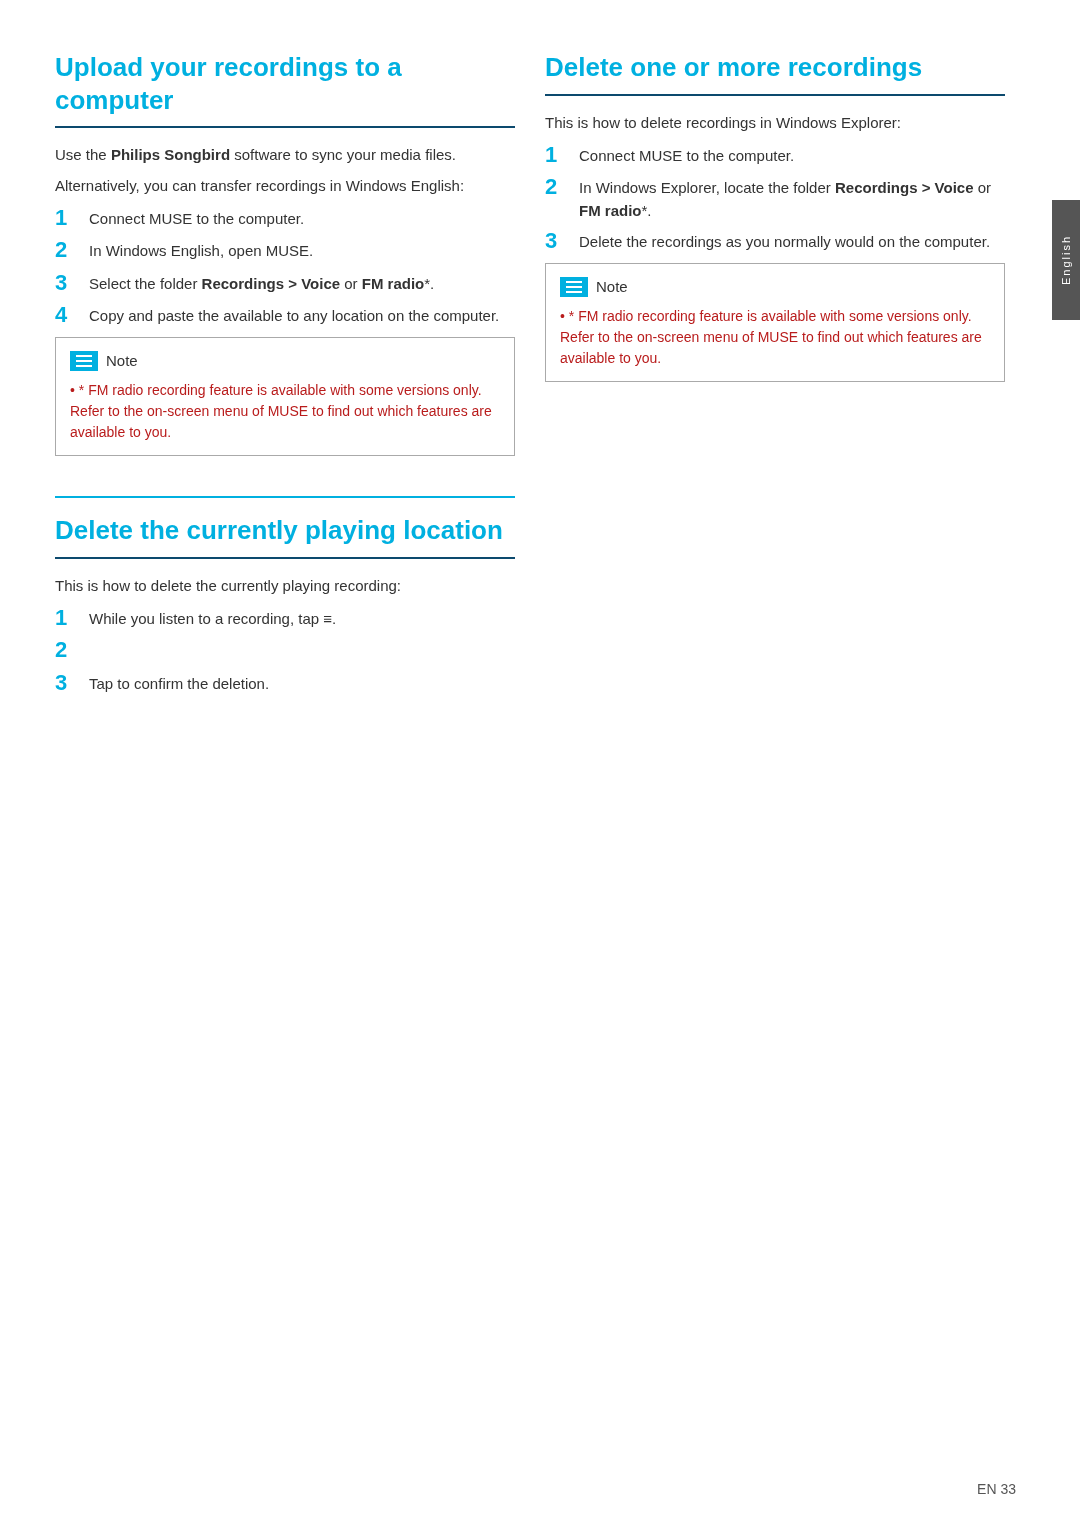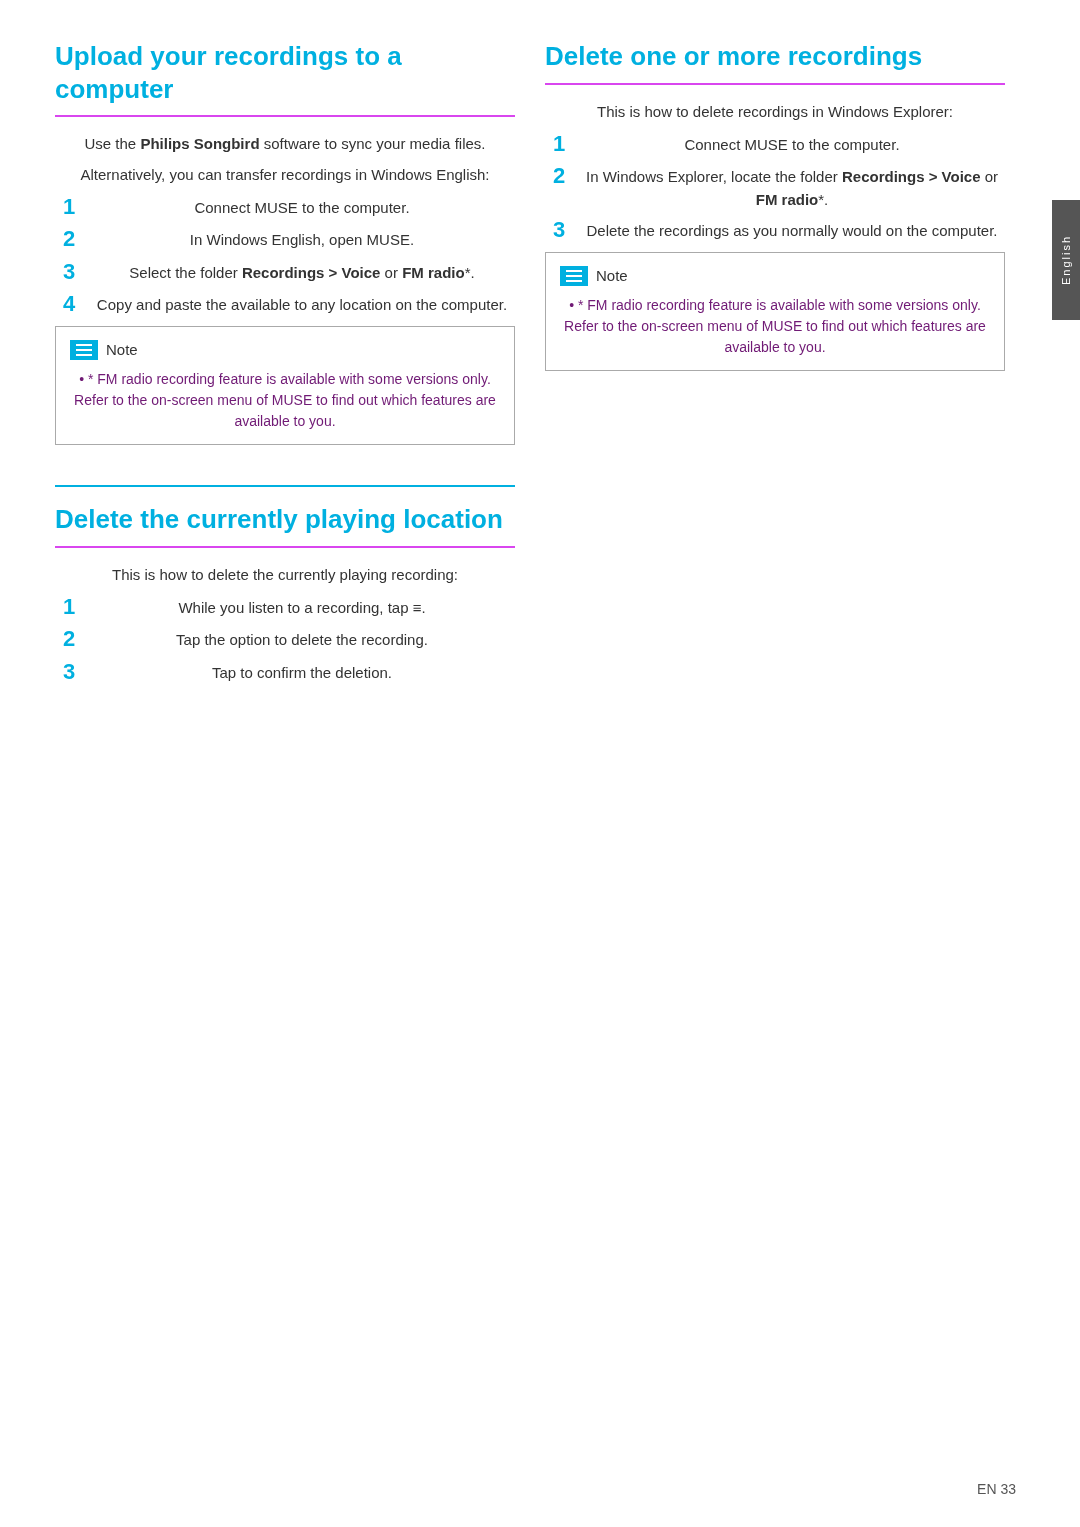--- a/index.html
+++ b/index.html
@@ -68,29 +68,29 @@
     .section {
       margin-bottom: 40px;
     }
 
     .section-title {
       font-size: 26px;
       font-weight: bold;
       color: #00b0e0;
       line-height: 1.25;
       padding-bottom: 10px;
-      border-bottom: 2px solid #d946ef;
+      border-bottom: 2px solid #0c4a6e;
       margin-bottom: 16px;
+      margin-top: 11px;
     }
 
     .section-body {
       font-size: 15px;
       line-height: 1.5;
       color: #333333;
-      text-align: center;
     }
 
     .section-body p {
       margin-bottom: 8px;
     }
 
     
     .num-list {
       list-style: none;
       padding: 0;
@@ -162,21 +162,21 @@
 
     .note-label {
       font-size: 15px;
       font-weight: normal;
       color: #333333;
     }
 
     .note-content {
       font-size: 14px;
       line-height: 1.5;
-      color: #701a75;
+      color: #b91c1c;
     }
 
     .note-content ul {
       list-style: none;
       padding-left: 0;
     }
 
     .note-content ul li::before {
       content: "• ";
     }
@@ -261,21 +261,20 @@
         <div class="section-title">Delete the currently playing location</div>
         <div class="section-body">
           <p>This is how to delete the currently playing recording:</p>
           <ol class="num-list">
             <li>
               <span class="num">1</span>
               <span class="text">While you listen to a recording, tap ≡.</span>
             </li>
             <li>
               <span class="num">2</span>
-              <span class="text">Tap the option to delete the recording.</span>
             </li>
             <li>
               <span class="num">3</span>
               <span class="text">Tap to confirm the deletion.</span>
             </li>
           </ol>
         </div>
       </div>
 
     </div>

